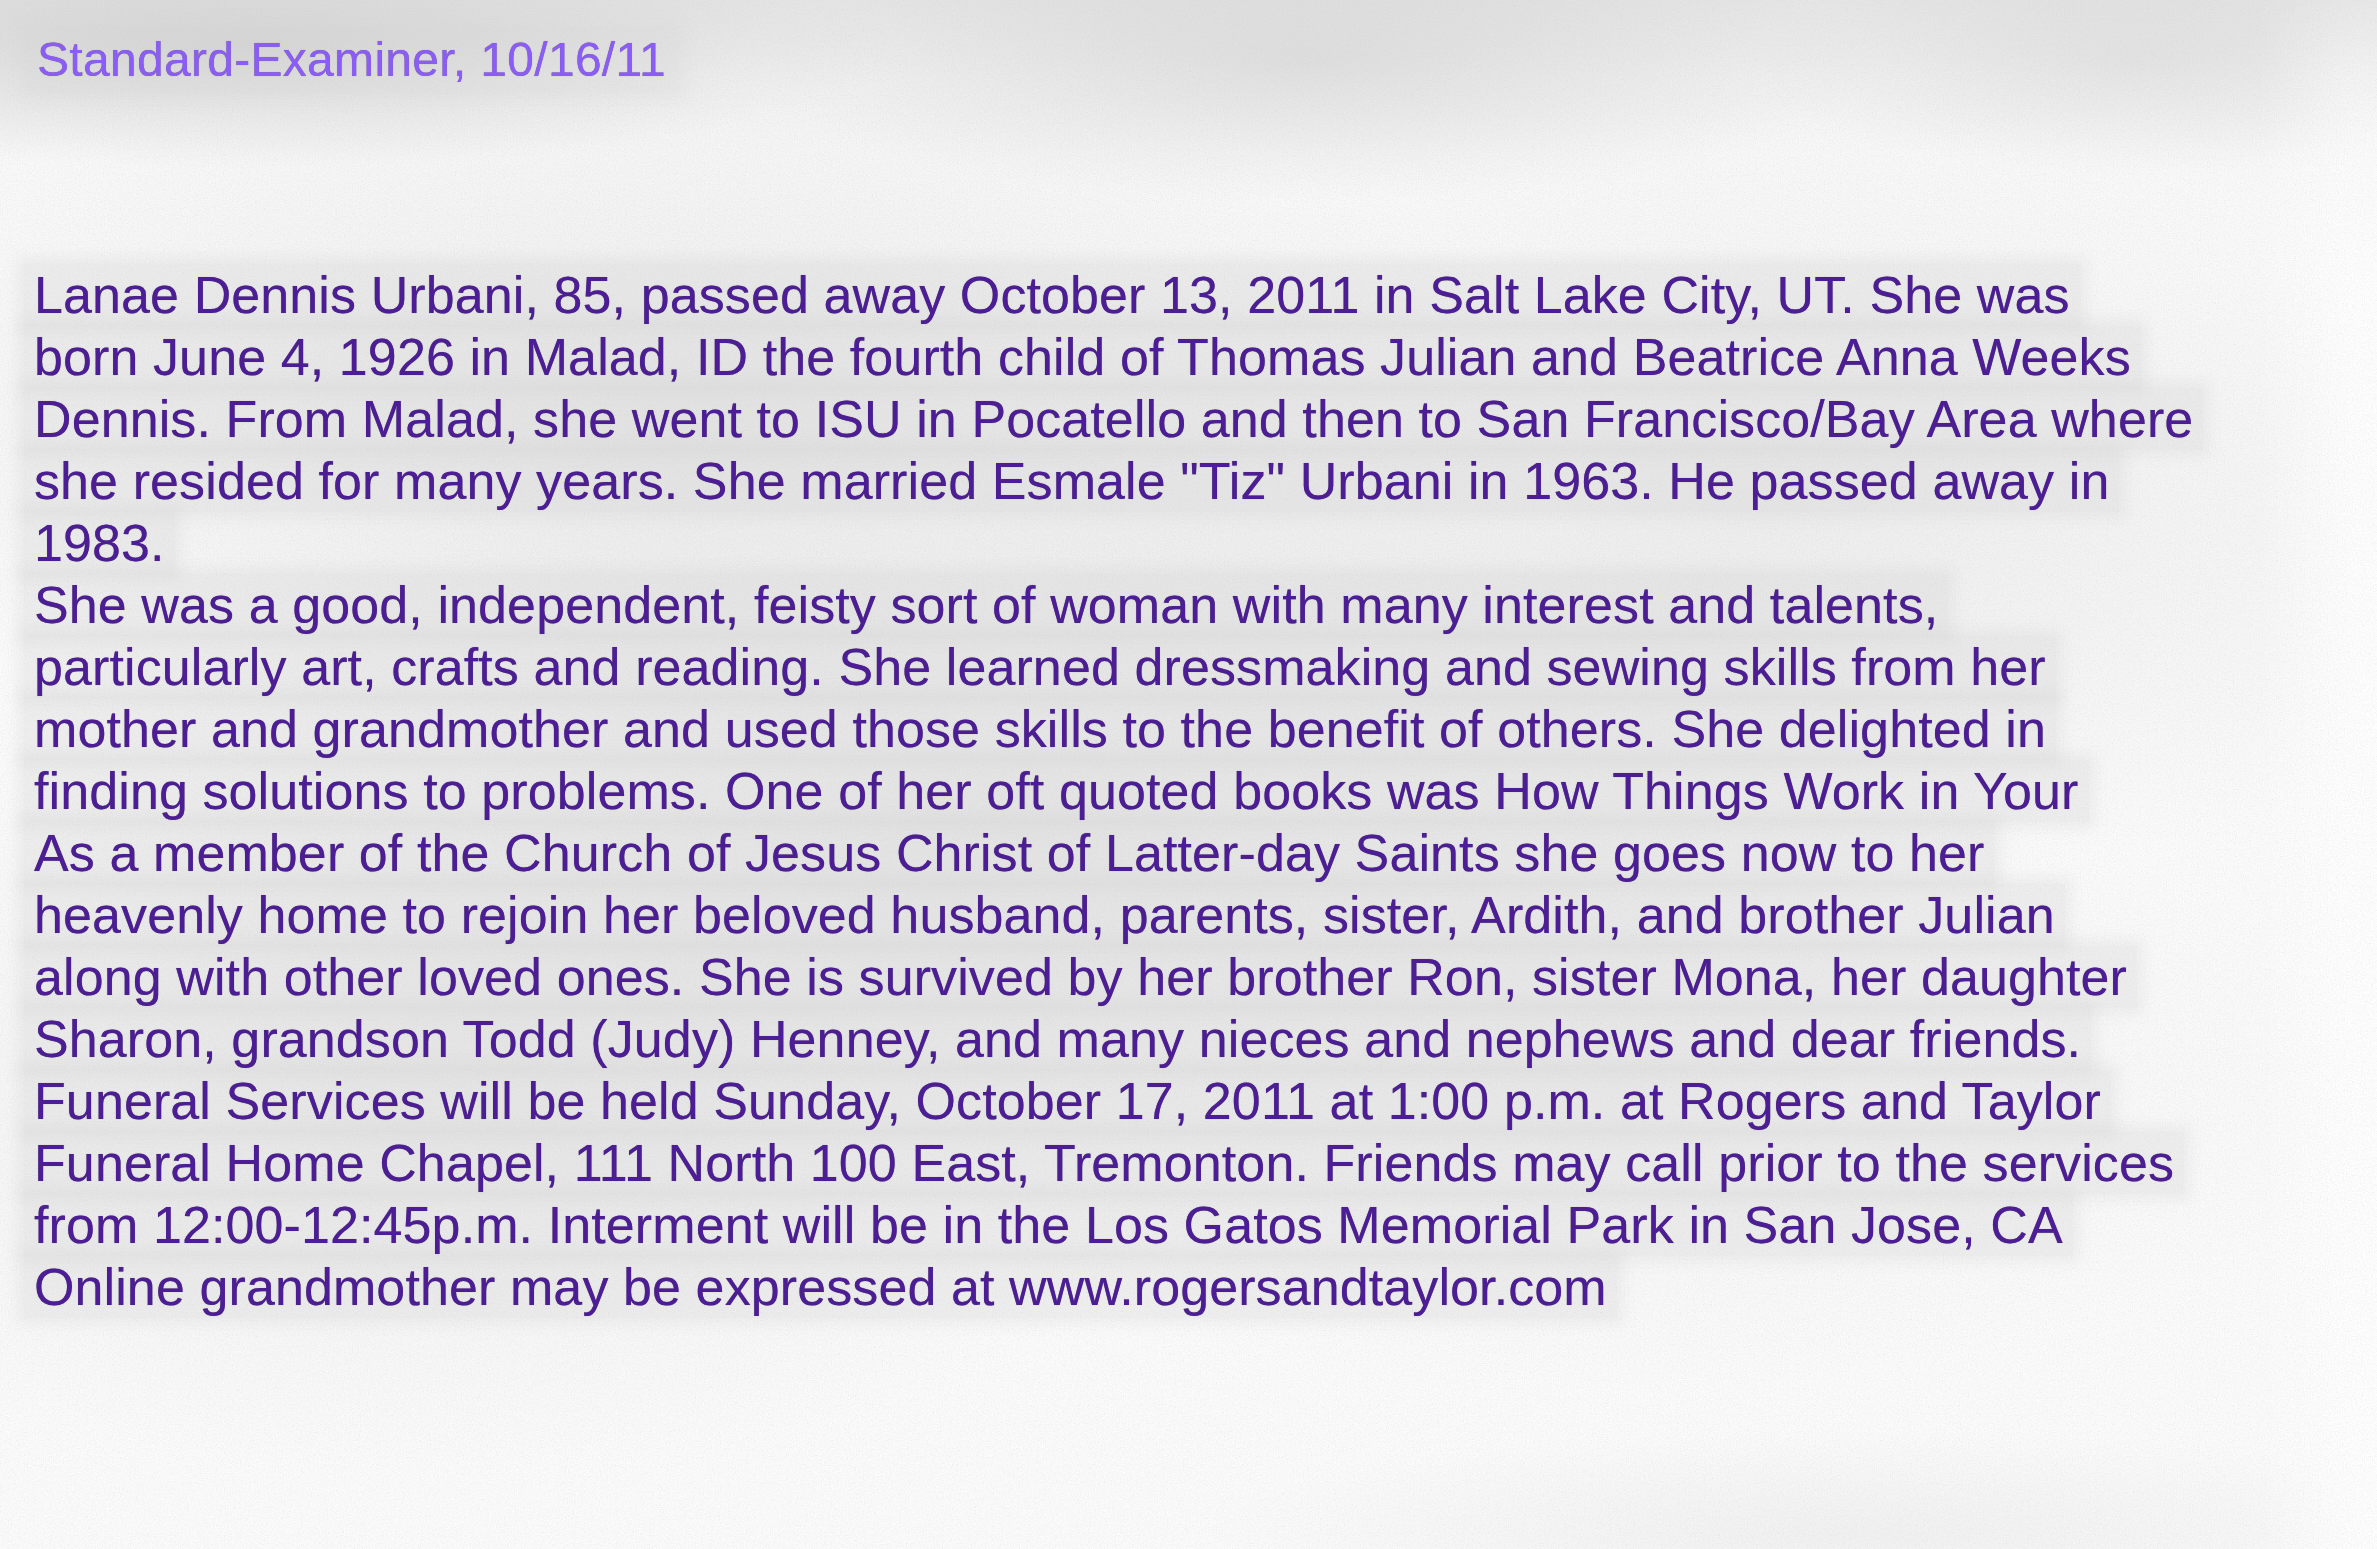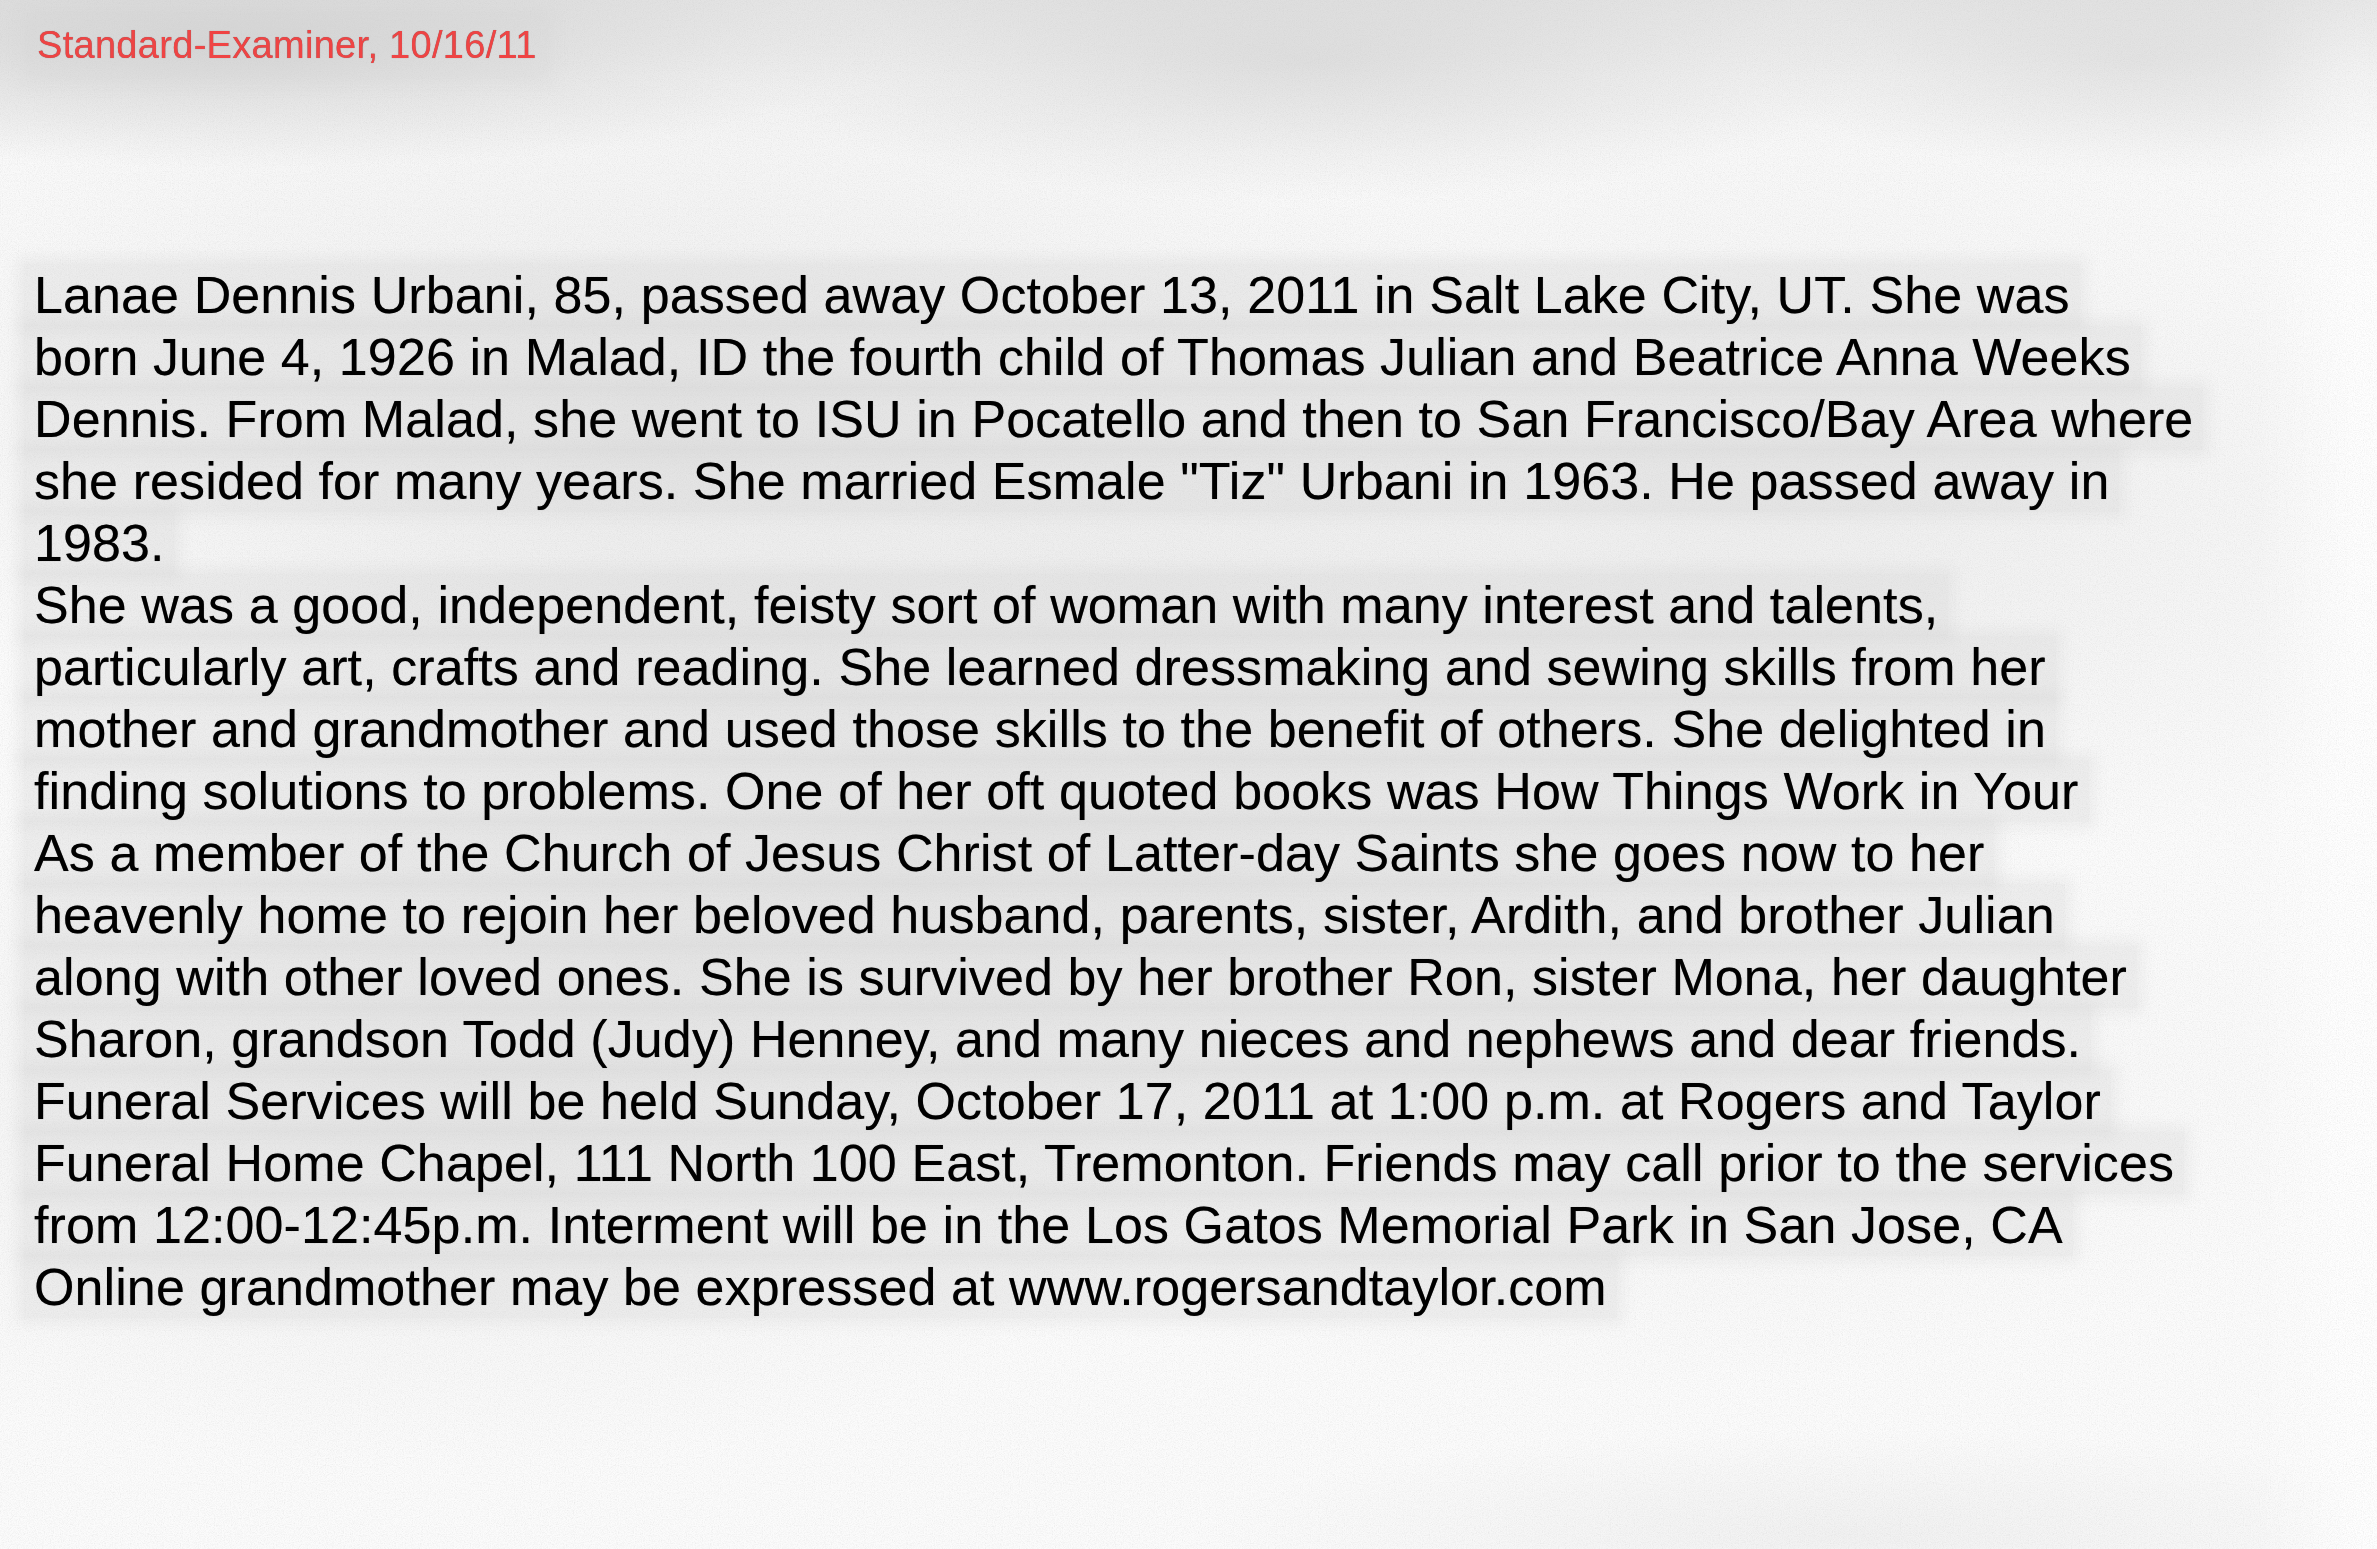--- a/index.html
+++ b/index.html
@@ -37,41 +37,41 @@
   .scan-noise {
     position: absolute;
     inset: 0;
     opacity: 0.5;
     pointer-events: none;
   }
 
   .masthead {
     position: absolute;
     left: 37px;
-    top: 15px;
-    font-size: 38px;
+    top: 30px;
+    font-size: 48px;
     line-height: 60px;
-    color: #ef4444;
+    color: #8b5cf6;
     white-space: nowrap;
     width: fit-content;
     letter-spacing: 0.3px;
     text-shadow: 0 0 0.7px rgba(0,0,0,0.55);
     background: rgba(210,210,210,0.22);
     box-shadow: 0 0 13.7px 7.5px rgba(210,210,210,0.22);
     padding: 0 8.7px;
     margin-left: -8.7px;
   }
 
   .obituary {
     position: absolute;
     left: 34px;
     top: 264px;
     font-size: 52px;
     line-height: 62px;
-    color: #000000;
+    color: #4c1d95;
   }
 
   .obit-line {
     white-space: nowrap;
     width: fit-content;
     letter-spacing: 0.1px;
     text-shadow: 0 0 0.7px rgba(0,0,0,0.55);
     background: rgba(206,206,206,0.26);
     box-shadow: 0 0 12.5px 6.2px rgba(206,206,206,0.26);
     padding: 0 10px;

